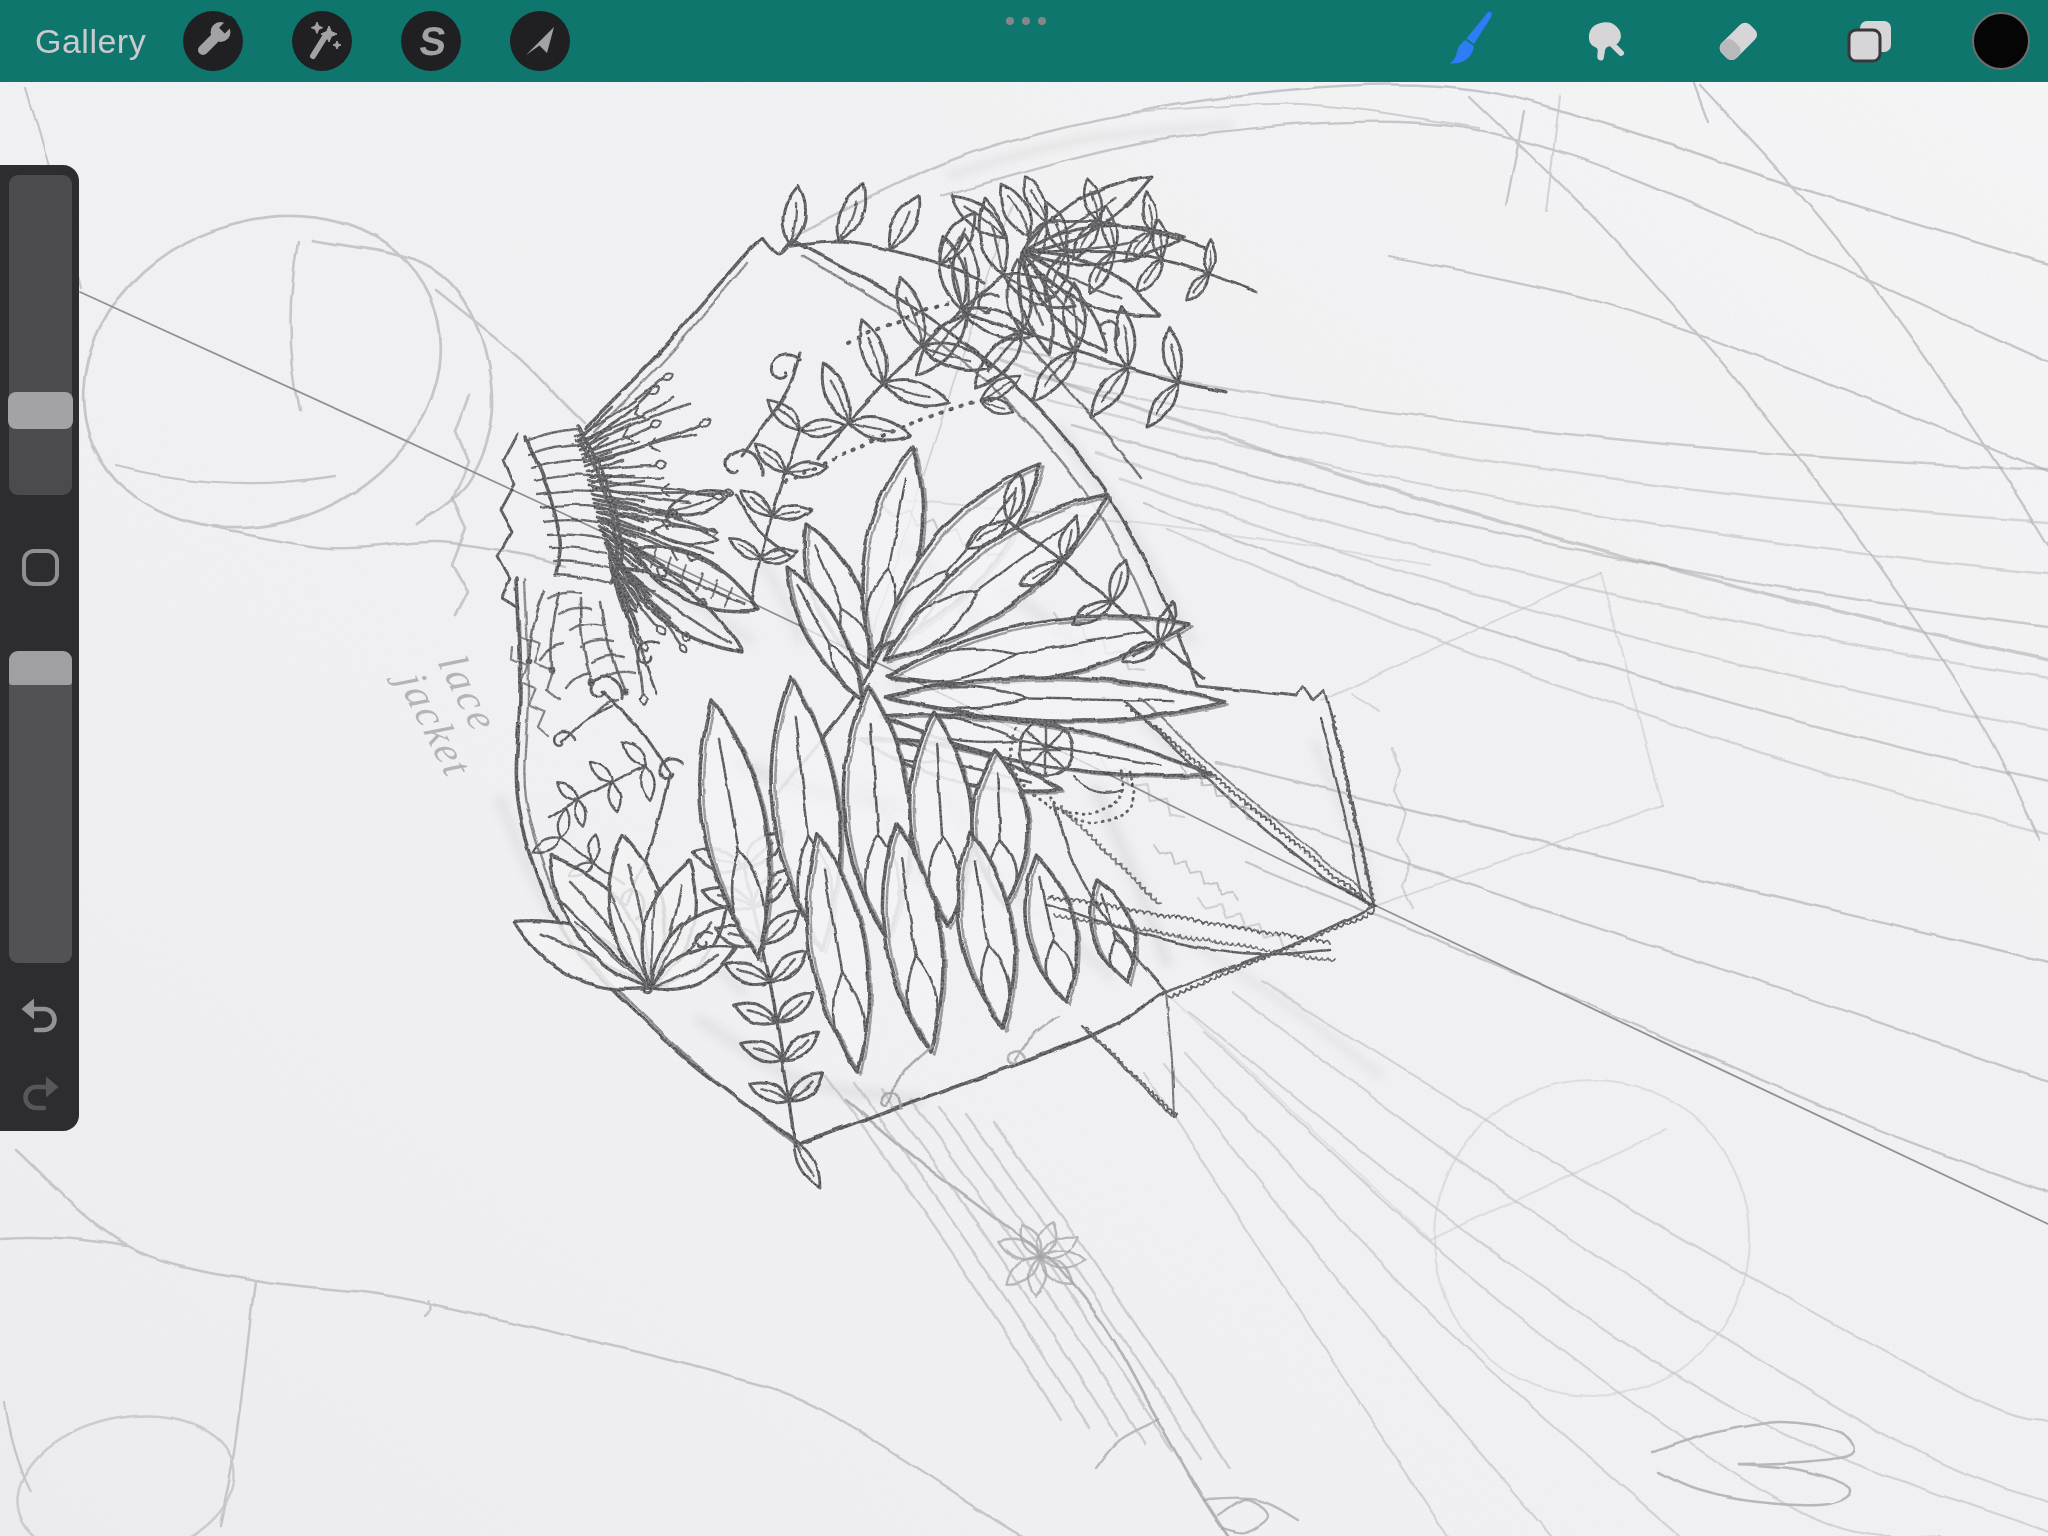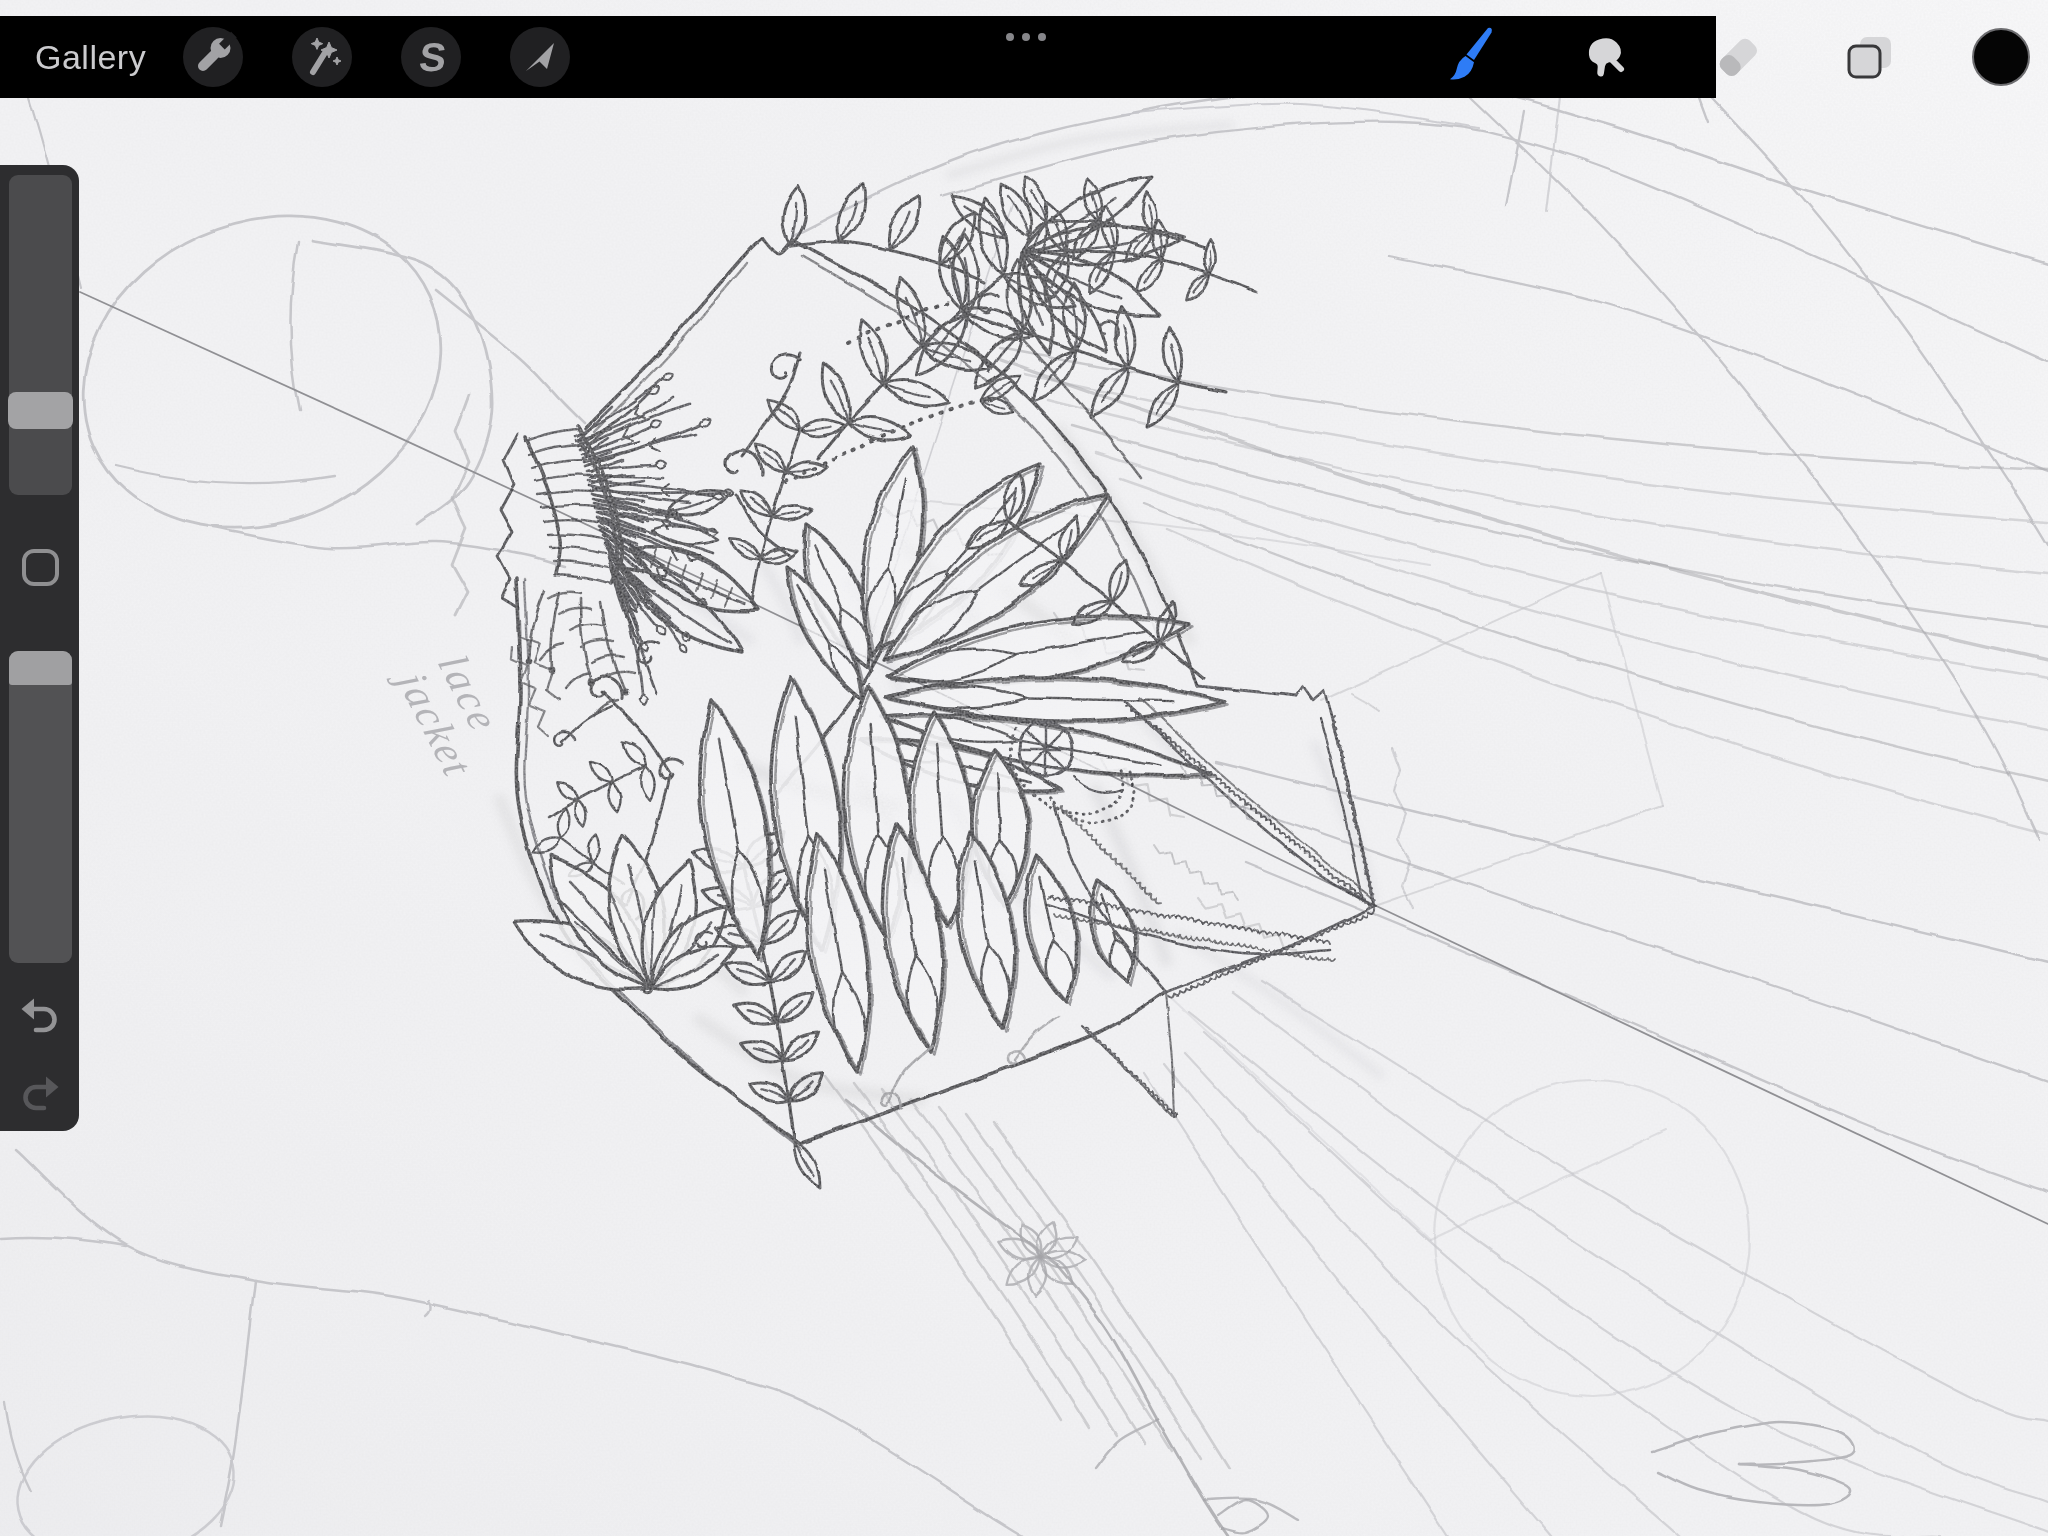--- a/index.html
+++ b/index.html
@@ -1,15 +1,15 @@
 <!DOCTYPE html>
 <html><head><meta charset="utf-8"><style>
 html,body{margin:0;padding:0;width:2048px;height:1536px;overflow:hidden;background:#f1f1f3;font-family:"Liberation Sans",sans-serif;}
 .stage{position:relative;width:2048px;height:1536px;}
-.topbar{position:absolute;left:0;top:16px;width:1716px;height:82px;background:#000000;z-index:10;}
+.topbar{position:absolute;left:0;top:0;width:2048px;height:82px;background:#0f766e;z-index:10;}
 .gallery{position:absolute;left:35px;top:22px;font-size:34px;color:#cbcbce;letter-spacing:0.5px;}
 .circ{position:absolute;top:11px;width:60px;height:60px;border-radius:50%;background:#202022;}
 .dots{position:absolute;left:1006px;top:17px;display:flex;gap:8px;}
 .dots span{width:8px;height:8px;border-radius:50%;background:#86868a;display:block;}
 .ticon{position:absolute;top:9px;}
 .colordot{position:absolute;left:1972px;top:12px;width:58px;height:58px;border-radius:50%;background:#050505;border:2px solid #6d6d70;box-sizing:border-box;}
 .sidebar{position:absolute;left:-14px;top:165px;width:93px;height:966px;background:#2d2d2f;border-radius:16px;z-index:9;}
 .strack{position:absolute;left:23px;width:63px;border-radius:9px;}
 .shandle{position:absolute;left:22px;width:65px;height:37px;border-radius:8px;background:#a3a3a5;}
 .shandle2{position:absolute;left:23px;width:63px;height:34px;border-radius:9px 9px 3px 3px;background:#a0a0a2;}

